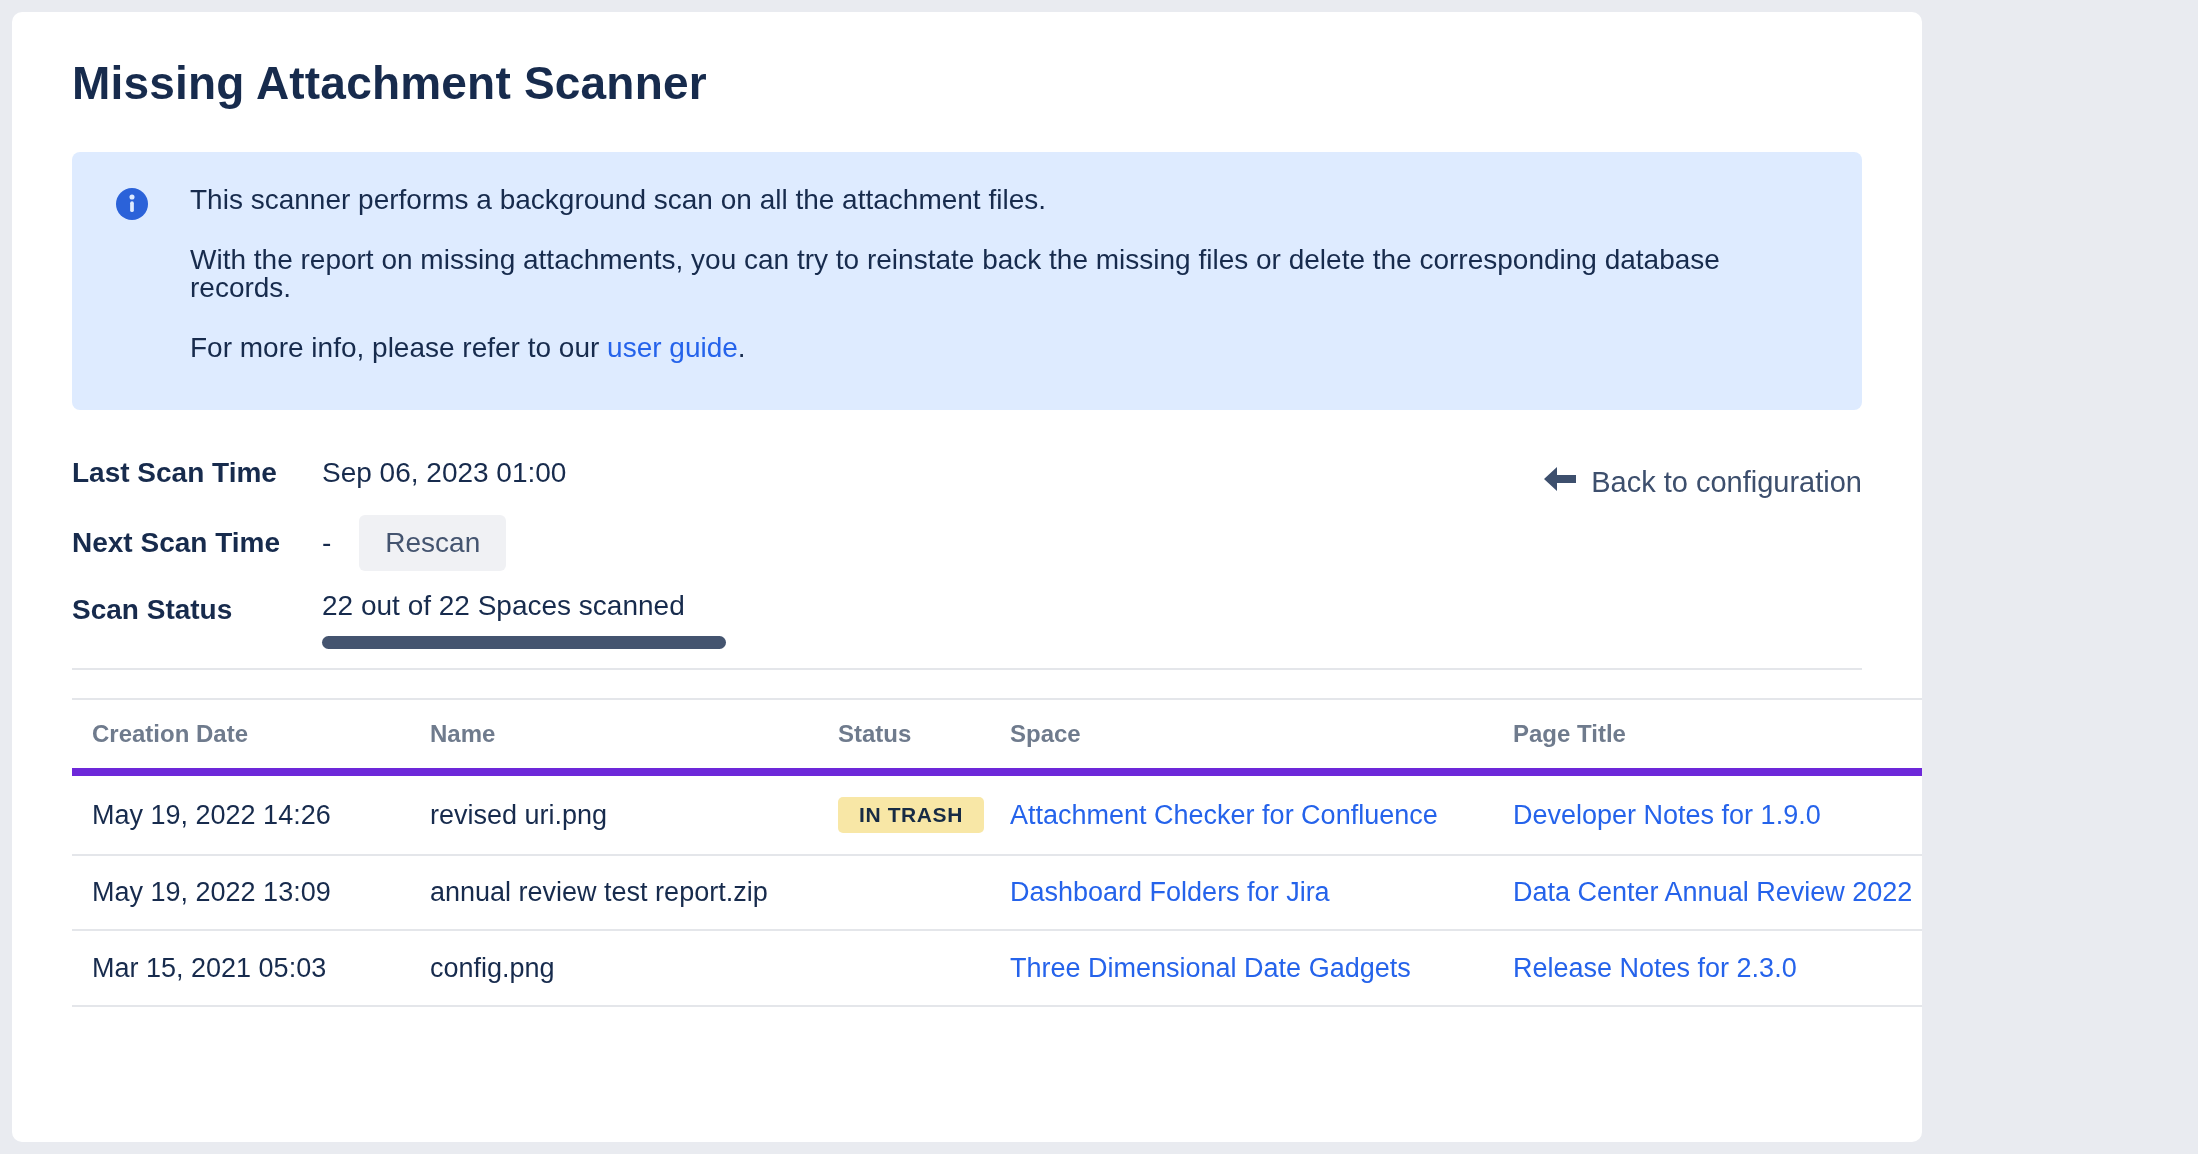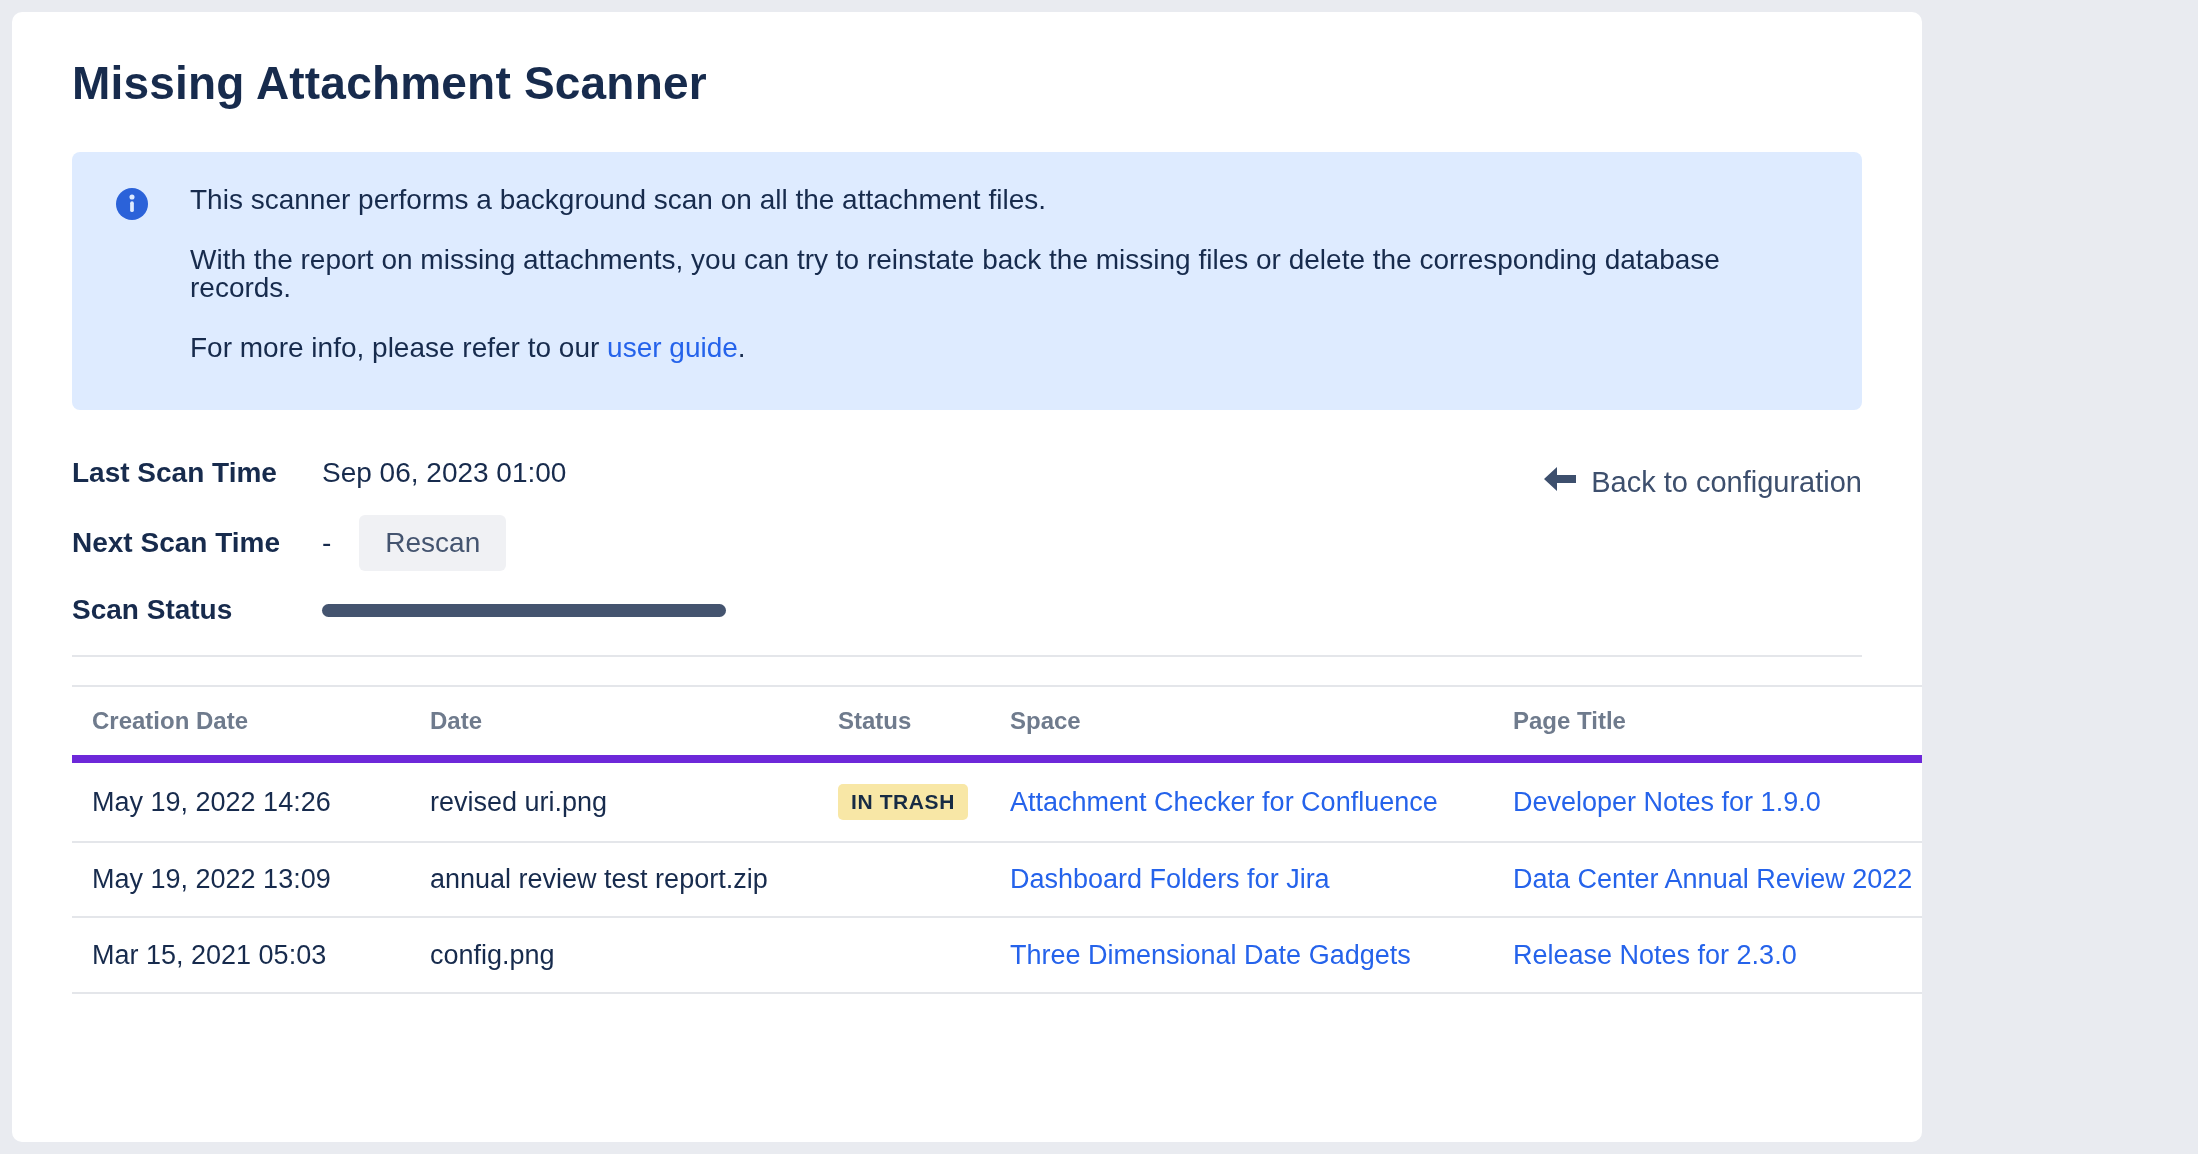--- a/index.html
+++ b/index.html
@@ -93,21 +93,21 @@
     white-space: nowrap; overflow: hidden;
   }
   td a.link { font-size: 27px; }
   .status-badge {
     display: inline-block;
     background: #f8e7a6;
     color: #172b44;
     font-size: 21px;
     font-weight: 700;
     letter-spacing: 0.6px;
-    padding: 6px 13px;
+    padding: 6px 21px;
     border-radius: 5px;
   }
   .actions-cell { }
   .action-icon { width: 29px; height: 29px; vertical-align: middle; cursor: pointer; }
   .action-icon + .action-icon { margin-left: 22px; }
 </style>
 </head>
 <body>
 
 <div class="card">
@@ -146,20 +146,21 @@
       <span class="detail-label">Next Scan Time</span>
       <span class="detail-value">
         <span class="dash">-</span>
         <button class="rescan-btn">Rescan</button>
       </span>
     </div>
 
     <div class="detail-row" style="align-items:flex-start;">
       <span class="detail-label" style="padding-top:4px;">Scan Status</span>
       <span class="detail-value scan-status-cell">
+        <span>22 out of 22 Spaces scanned</span>
         <span class="progress-track" style="display:block;">
           <span class="progress-fill" style="display: block; width: 100%;"></span>
         </span>
       </span>
     </div>
   </div>
 
   <div class="divider"></div>
 
 
@@ -168,21 +169,21 @@
       <col style="width:358px">
         <col style="width:408px">
         <col style="width:172px">
       <col style="width:503px">
         <col style="width:472px">
         <col>
     </colgroup>
     <thead>
       <tr>
         <th class="c-date">Creation Date</th>
-        <th>Date</th>
+        <th>Name</th>
         <th>Status</th>
         <th>Space</th>
         <th>Page Title</th>
         <th>Actions</th>
       </tr>
     </thead>
     <tbody>
       <tr>
         <td class="c-date">May 19, 2022 14:26</td>
         <td>revised uri.png</td>

